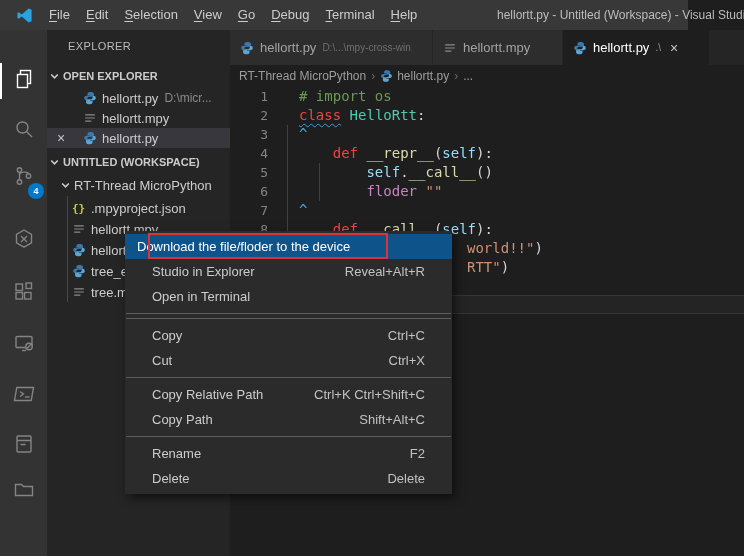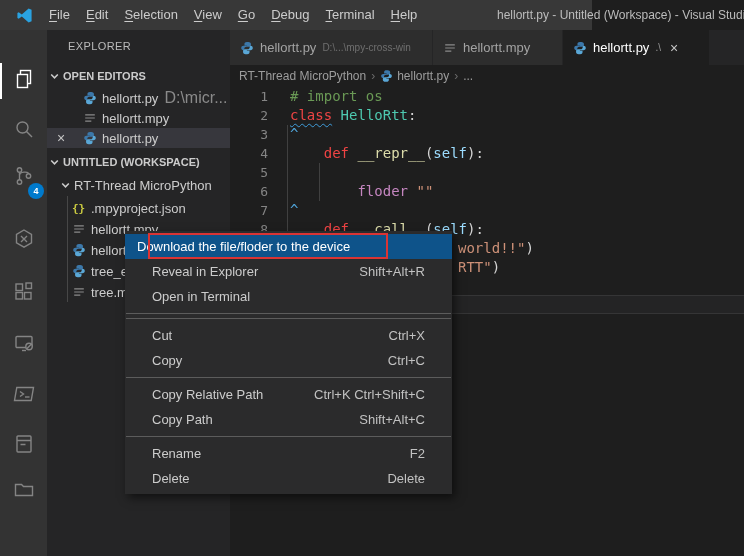--- a/index.html
+++ b/index.html
@@ -1,21 +1,21 @@
 <!DOCTYPE html>
 <html><head>
 <meta charset="utf-8">
 <style>
   * { margin:0; padding:0; box-sizing:border-box; }
   body { background:#000; font-family:"Liberation Sans",sans-serif; }
   .window { position:relative; width:744px; height:556px; background:#1e1e1e; overflow:hidden;
             font-family:"Liberation Sans",sans-serif; }
 
   
-  .titlebar { position:absolute; left:0; top:0; width:592px; height:30px; background:#383838;
+  .titlebar { position:absolute; left:0; top:0; width:688px; height:30px; background:#383838;
               display:flex; align-items:center; z-index:5; }
   .vslogo { margin-left:16px; display:flex; align-items:center; }
   .menubar { display:flex; margin-left:8px; }
   .menubar-item { color:#cccccc; font-size:13px; padding:0 8px; line-height:30px; cursor:default; }
   .menubar-item .ul { text-decoration:underline; text-underline-offset:2px; }
   .window-title { position:absolute; left:497px; top:0; height:30px; line-height:30px;
                   color:#bcbcbc; font-size:12px; white-space:nowrap; }
 
   
   .activitybar { position:absolute; left:0; top:30px; width:47px; height:526px; background:#333333; z-index:4; }
@@ -34,21 +34,21 @@
   .section-header { position:absolute; left:0; width:183px; height:20px; display:flex; align-items:center;
                     font-size:11px; font-weight:bold; color:#cccccc; padding-left:2px; }
   .section-header svg, .tree-folder svg { flex:none; margin-right:3px; stroke:#cccccc; fill:none; stroke-width:1.4; }
   .tree-folder { position:absolute; left:0; width:183px; height:20px; display:flex; align-items:center;
                  font-size:13px; color:#cccccc; padding-left:13px; }
   .oe-row { position:absolute; left:0; width:183px; height:20px; display:flex; align-items:center;
             font-size:13px; color:#cccccc; padding-left:36px; white-space:nowrap; }
   .oe-row.selected { background:#37373d; }
   .oe-row .close { position:absolute; left:10px; color:#c5c5c5; font-size:14px; line-height:20px; }
   .oe-row .fico, .tree-row .fico { display:inline-flex; width:15px; margin-right:4px; flex:none; }
-  .oe-row .path { color:#8a8a8a; margin-left:6px; font-size:16px; }
+  .oe-row .path { color:#8a8a8a; margin-left:6px; font-size:12px; }
   .tree-row { position:absolute; left:0; width:183px; height:20px; display:flex; align-items:center;
               font-size:13px; color:#cccccc; padding-left:25px; white-space:nowrap; overflow:hidden; }
   .tree-guide { position:absolute; left:20px; width:1px; background:#474747; }
   .json-braces { color:#cbcb41; font-weight:bold; font-size:11px; font-family:"DejaVu Sans Mono",monospace; }
 
   
   .tabbar { position:absolute; left:230px; top:30px; width:514px; height:35px; background:#252526;
             display:flex; z-index:2; }
   .tab { flex:none; display:flex; align-items:center; padding:0 10px; font-size:13px;
          background:#2d2d2d; color:#a3a3a3; border-right:1px solid #252526; overflow:hidden; white-space:nowrap; }
@@ -62,21 +62,21 @@
   .breadcrumb { position:absolute; left:230px; top:65px; width:514px; height:22px; background:#1e1e1e;
                 display:flex; align-items:center; font-size:12px; color:#9d9d9d; padding-left:9px; z-index:2; }
   .breadcrumb .sep { color:#6a6a6a; margin:0 5px; }
   .breadcrumb .fico { display:inline-flex; width:13px; margin-right:4px; }
 
   
   .editor { position:absolute; left:230px; top:87px; width:514px; height:208px; background:#1e1e1e; z-index:1; }
   .code-line { position:absolute; left:0; width:514px; height:19px; line-height:19px;
                font-family:"DejaVu Sans Mono",monospace; font-size:14px; white-space:pre; }
   .line-num { position:absolute; left:0; width:38px; text-align:right; color:#858585; font-size:13px; }
-  .line-code { position:absolute; left:60px; }
+  .line-code { position:absolute; left:69px; }
   .guide { position:absolute; width:1px; background:#404040; }
   .comment{color:#6a9955} .kw{color:#ef4444} .ctrl{color:#c586c0} .cls{color:#4ec9b0}
   .fn{color:#dcdcaa} .var{color:#9cdcfe} .str{color:#ce9178} .plain{color:#d4d4d4}
   .caret{color:#4fa3d8}
   .squiggle{ text-decoration:underline; text-decoration-style:wavy; text-decoration-color:#3f9bd8;
              text-decoration-thickness:1px; text-underline-offset:3px; }
   .sp{ display:inline-block; width:168px; }
 
   
   .pline { position:absolute; left:230px; width:514px; height:1px; background:#353536; z-index:1; }
@@ -184,21 +184,21 @@
       </div>
     </div>
 
   <div class="sidebar">
     <div class="sidebar-title">EXPLORER</div>
 
     <div class="section-header" style="top:36px">
       <svg width="11" height="11" viewBox="0 0 10 10">
           <path d="M2 3.2l3 3 3-3"></path>
         </svg>
-      <span>OPEN EDITORS</span>
+      <span>OPEN EXPLORER</span>
     </div>
     <div id="open-editors-rows">
         <div class="oe-row" style="top: 58px;">
           <span class="fico">
             <svg width="14" height="14" viewBox="0 0 16 16">
               <path fill="#3c78aa" d="M7.9 1C6.1 1 5.1 1.8 5.1 3.2V5h3v.5H3.9C2.5 5.5 1.4 6.4 1.4 8s1.1 2.5 2.5 2.5h1V8.9c0-1.4 1.1-2.4 2.5-2.4h3c1.2 0 2.1-.9 2.1-2.1V3.2C12.5 1.9 11 1 9.6 1z"></path>
               <path fill="#5aa7d6" d="M8.1 15c1.8 0 2.8-.8 2.8-2.2V11h-3v-.5h4.2c1.4 0 2.5-.9 2.5-2.5s-1.1-2.5-2.5-2.5h-1v1.6c0 1.4-1.1 2.4-2.5 2.4h-3c-1.2 0-2.1.9-2.1 2.1v1.2C3.5 14.1 5 15 6.4 15z"></path>
             </svg>
           </span>
           <span>hellortt.py</span>
@@ -328,53 +328,53 @@
       <span style="display: inline-flex; align-items: center;">...</span>
     </div>
 
   <div class="editor" id="editor">
     <div class="guide" style="left:57px;top:38px;height:114px"></div>
     <div class="guide" style="left:89px;top:76px;height:38px"></div>
   <div class="code-line" style="top: 0px;"><span class="line-num">1</span><span class="line-code"><span class="comment"># import os</span></span></div>
       <div class="code-line" style="top: 19px;"><span class="line-num">2</span><span class="line-code"><span class="kw squiggle">class</span><span class="plain"> </span><span class="cls">HelloRtt</span><span class="plain">:</span></span></div>
       <div class="code-line" style="top: 38px;"><span class="line-num">3</span><span class="line-code"><span class="caret">^</span></span></div>
       <div class="code-line" style="top: 57px;"><span class="line-num">4</span><span class="line-code"><span class="plain">    </span><span class="kw">def</span><span class="plain"> </span><span class="fn">__repr__</span><span class="plain">(</span><span class="var">self</span><span class="plain">):</span></span></div>
-      <div class="code-line" style="top: 76px;"><span class="line-num">5</span></div>
+      <div class="code-line" style="top: 76px;"><span class="line-num">5</span><span class="line-code"><span class="plain">        </span><span class="var">self</span><span class="plain">.</span><span class="fn">__call__</span><span class="plain">()</span></span></div>
       <div class="code-line" style="top: 95px;"><span class="line-num">6</span><span class="line-code"><span class="plain">        </span><span class="ctrl">floder</span><span class="plain"> </span><span class="str">""</span></span></div>
       <div class="code-line" style="top: 114px;"><span class="line-num">7</span><span class="line-code"><span class="caret">^</span></span></div>
       <div class="code-line" style="top: 133px;"><span class="line-num">8</span><span class="line-code"><span class="plain">    </span><span class="kw">def</span><span class="plain"> </span><span class="fn">__call__</span><span class="plain">(</span><span class="var">self</span><span class="plain">):</span></span></div>
       <div class="code-line" style="top: 152px;"><span class="line-num">9</span><span class="line-code"><span class="sp"></span><span class="str">world!!"</span><span class="plain">)</span></span></div>
       <div class="code-line" style="top: 171px;"><span class="line-num">10</span><span class="line-code"><span class="sp"></span><span class="str">RTT"</span><span class="plain">)</span></span></div>
     </div>
 
   <div class="pline" style="top:295px"></div>
   <div class="pstrip"></div>
   <div class="pline" style="top:313px"></div>
 
   <div class="ctx" id="ctxmenu">
       <div class="ctx-item hl">
         <span>Download the file/floder to the device</span>
       </div>
       <div class="ctx-item">
-        <span>Reveal in Explorer</span>
-        <span class="shortcut">Shift+Alt+R</span>
+        <span>Studio in Explorer</span>
+        <span class="shortcut">Reveal+Alt+R</span>
       </div>
       <div class="ctx-item">
         <span>Open in Terminal</span>
       </div>
       <div class="ctx-sep"></div>
       <div class="ctx-sep"></div>
       <div class="ctx-item">
+        <span>Copy</span>
+        <span class="shortcut">Ctrl+C</span>
+      </div>
+      <div class="ctx-item">
         <span>Cut</span>
         <span class="shortcut">Ctrl+X</span>
       </div>
-      <div class="ctx-item">
-        <span>Copy</span>
-        <span class="shortcut">Ctrl+C</span>
-      </div>
       <div class="ctx-sep"></div>
       <div class="ctx-item">
         <span>Copy Relative Path</span>
         <span class="shortcut">Ctrl+K Ctrl+Shift+C</span>
       </div>
       <div class="ctx-item">
         <span>Copy Path</span>
         <span class="shortcut">Shift+Alt+C</span>
       </div>
       <div class="ctx-sep"></div>

